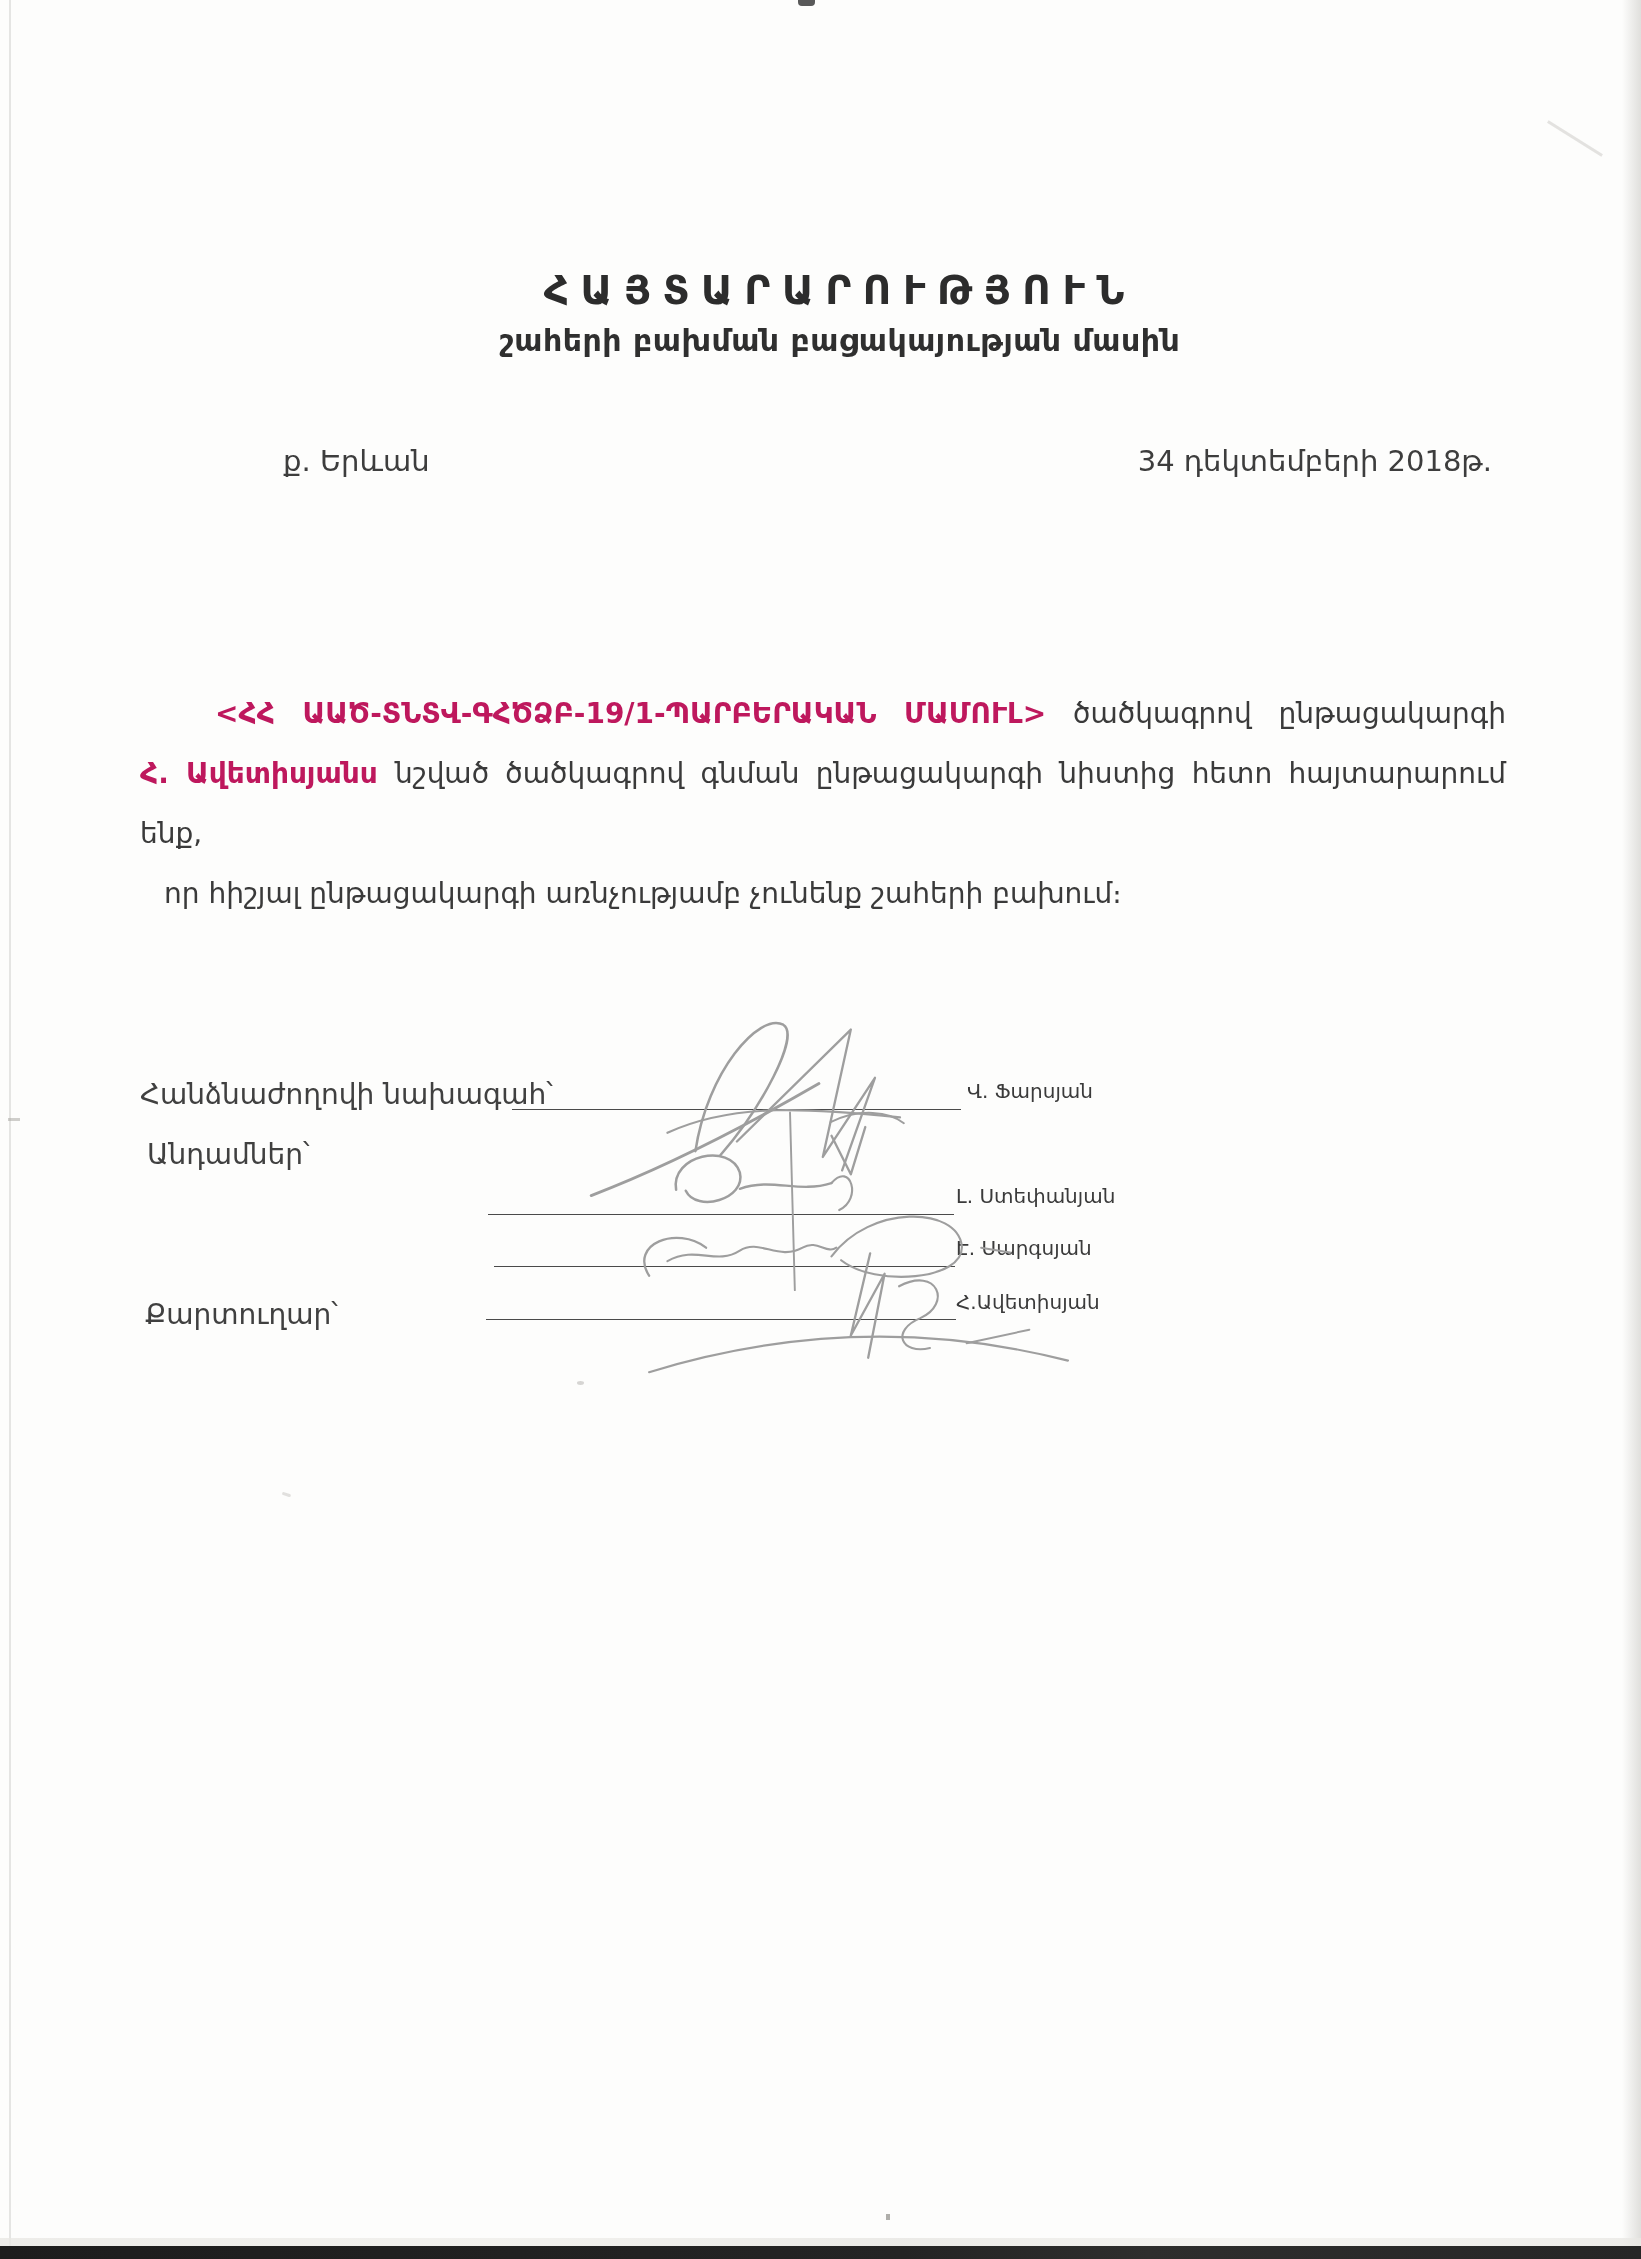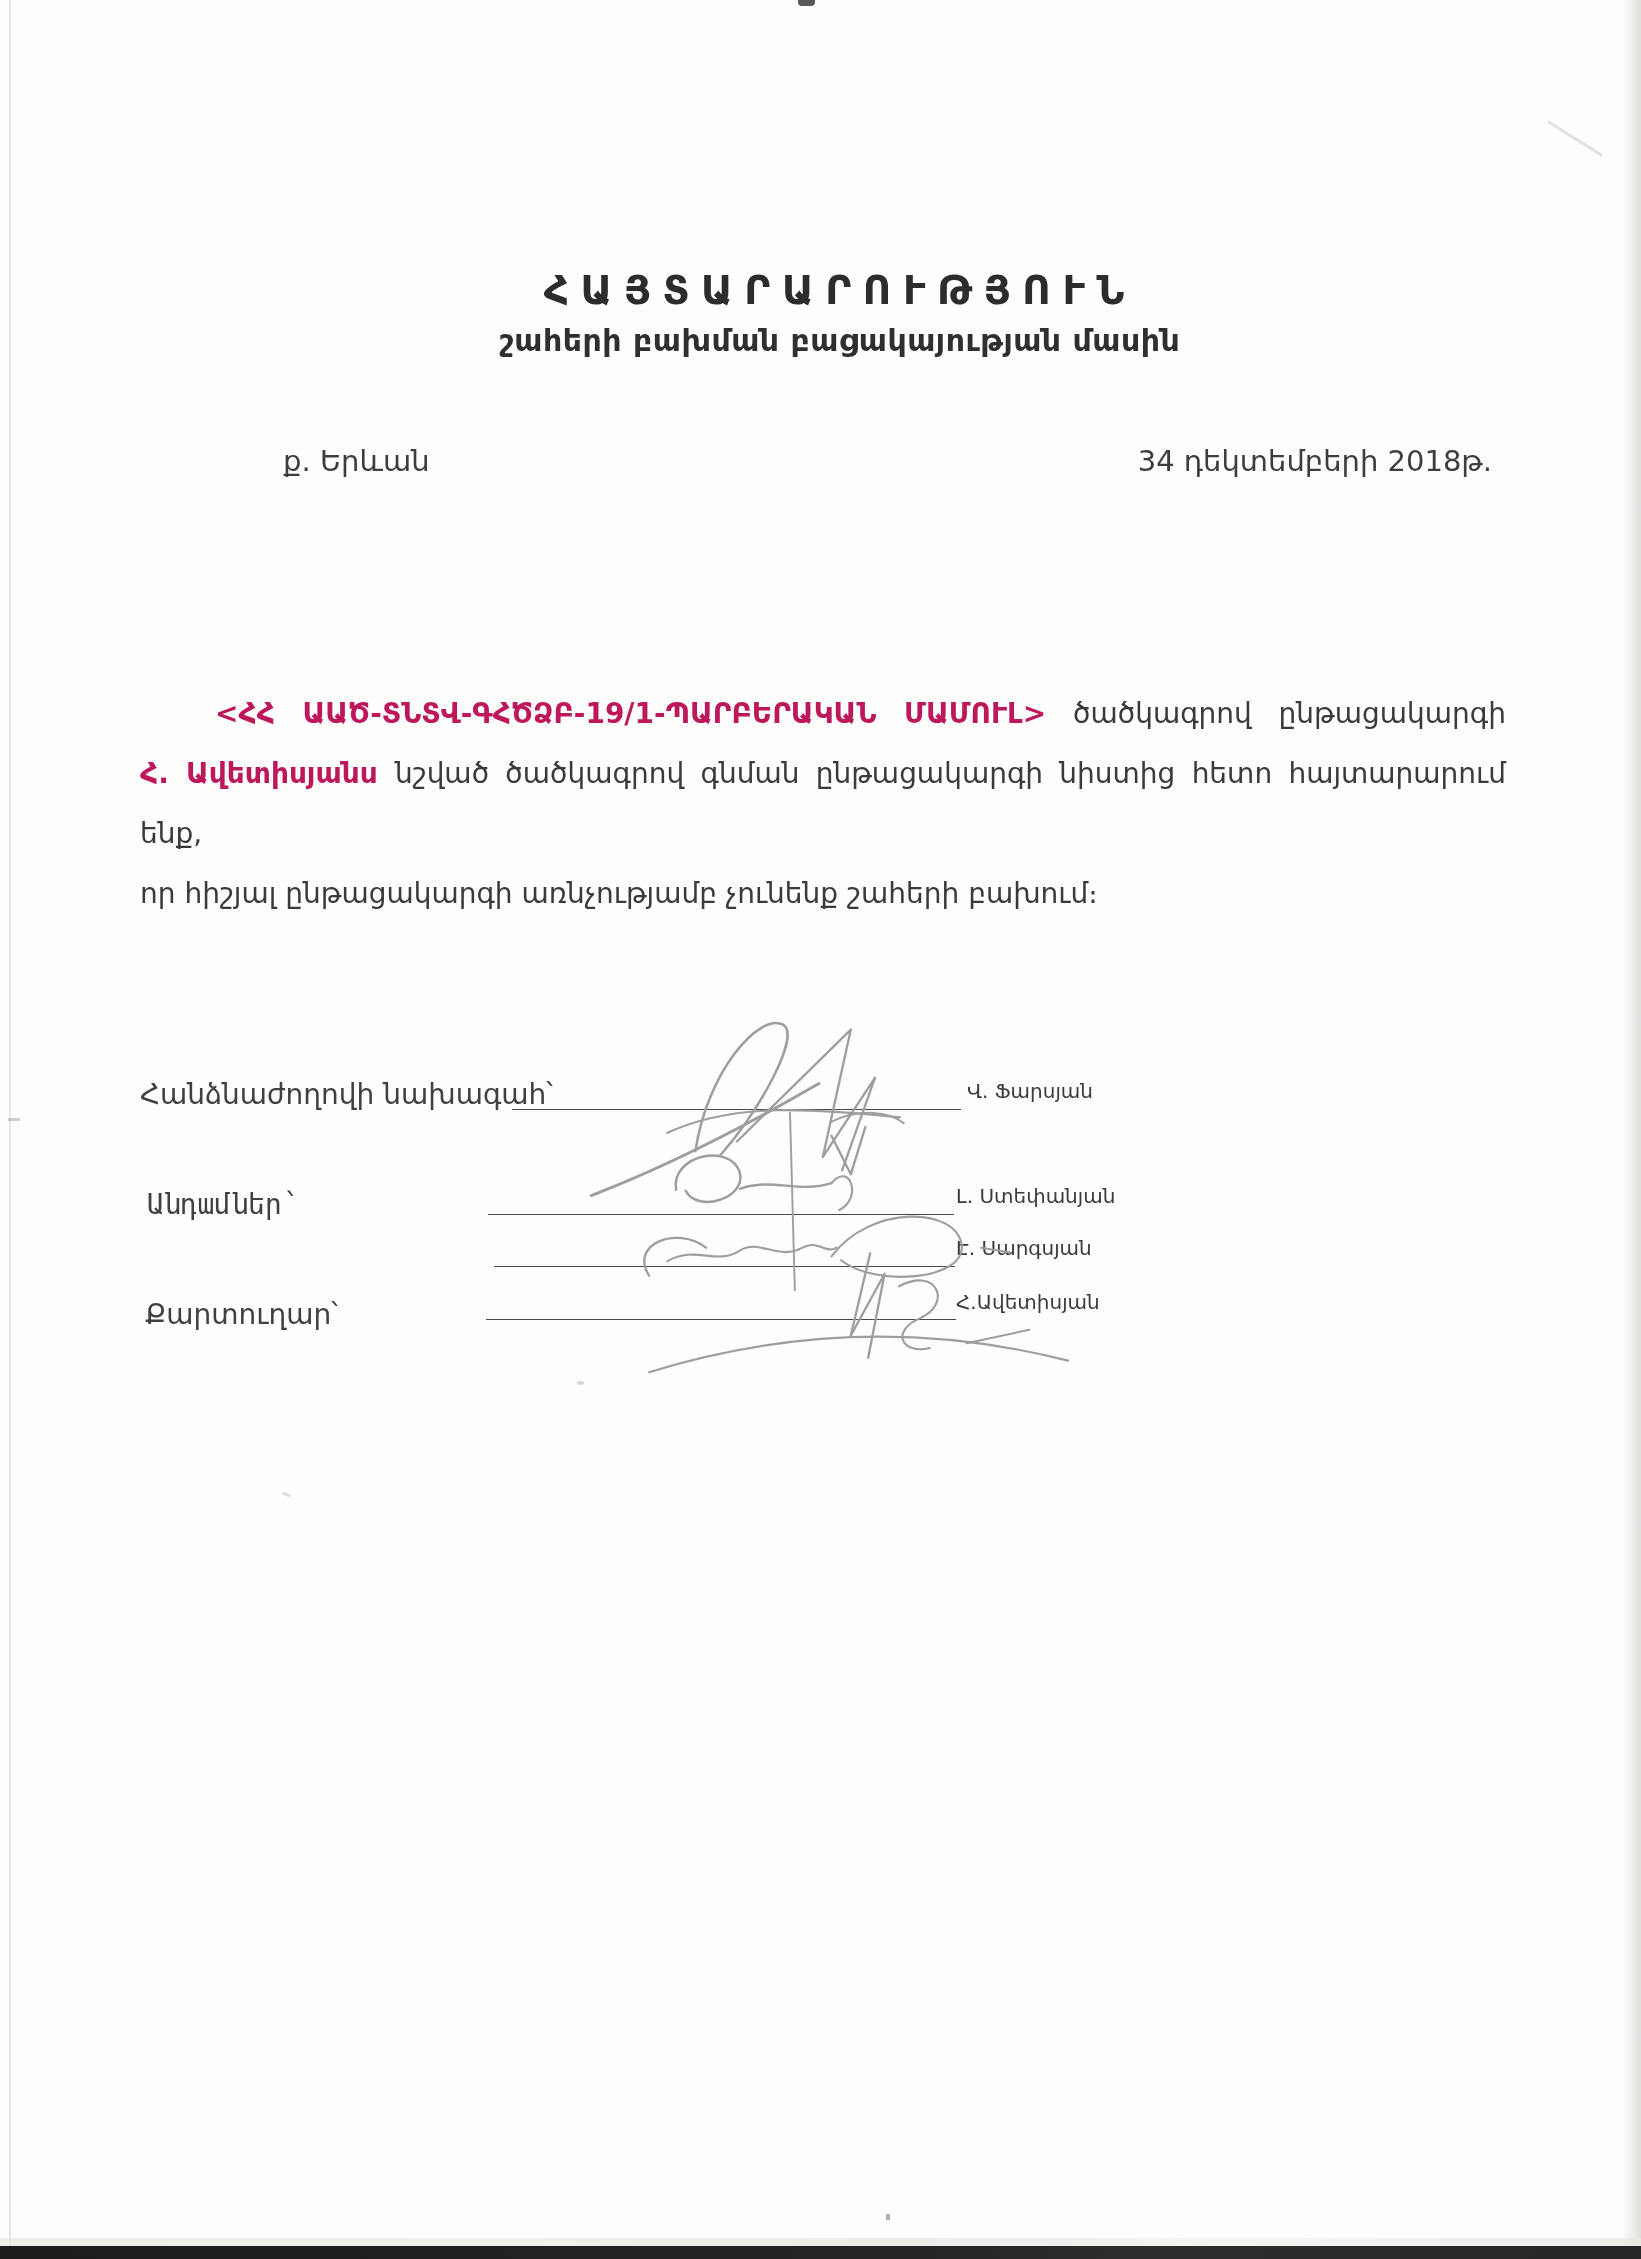--- a/index.html
+++ b/index.html
@@ -26,21 +26,21 @@
   
   .heading{position:absolute;left:19.3px;top:268px;width:1641px;text-align:center;}
   .doc-title{font-size:39px;font-weight:bold;letter-spacing:11.6px;color:#2c2c2c;}
   .doc-subtitle{margin-top:9.7px;font-size:30px;font-weight:bold;letter-spacing:0.5px;color:#2f2f2f;}
   
   .meta-row{position:absolute;left:237px;top:444px;width:1209px;display:flex;justify-content:space-between;font-size:29px;color:#3d3d3d;margin-left:46px;}
   
   .paragraph{position:absolute;left:140px;top:684px;width:1366px;font-size:28px;line-height:60px;color:#3a3a3a;}
   .pline{text-align:justify;text-align-last:justify;white-space:normal;}
   .pline.first{text-indent:75px;}
-  .pline.last{text-align:left;text-align-last:left;}
+  .pline.last{text-align:left;text-align-last:left;margin-left:24px;}
   .b{font-weight:bold;color:#be185d;}
   
   .sig-label{position:absolute;font-size:28px;color:#404040;white-space:nowrap;}
   .sig-name{position:absolute;font-size:20px;color:#3b3b3b;white-space:nowrap;}
   .sig-line{position:absolute;height:0;border-top:1.9px solid #4a4a4a;}
   .sig-svg{position:absolute;left:541px;top:985px;width:637px;height:425px;}
   .sig-svg path{fill:none;stroke:#9e9e9e;stroke-linecap:round;stroke-linejoin:round;}
 </style>
 </head>
 <body>
@@ -69,21 +69,21 @@
 <div class="paragraph">
   <div class="pline first"><span class="b">&lt;ՀՀ ԱԱԾ-ՏՆՏՎ-ԳՀԾՁԲ-19/1-ՊԱՐԲԵՐԱԿԱՆ ՄԱՄՈՒԼ&gt;</span><span> ծածկագրով ընթացակարգի</span></div>
   <div class="pline"><span class="b">Հ. Ավետիսյանս </span><span>նշված ծածկագրով գնման ընթացակարգի նիստից հետո հայտարարում ենք,</span></div>
   <div class="pline last">որ հիշյալ ընթացակարգի  առնչությամբ չունենք շահերի բախում։</div>
 </div>
 
 <span class="sig-label" style="left:140px;top:1078px;">Հանձնաժողովի նախագահ՝</span>
 <span class="sig-line" style="left:512px;top:1109px;width:449px;"></span>
 <span class="sig-name" style="left:967px;top:1079px;">Վ. Ֆարսյան</span>
 
-<span class="sig-label" style="left:147px;top:1188px;font-family:Liberation Mono, monospace;">Անդամներ՝</span>
+<span class="sig-label" style="left:147px;top:1138px;">Անդամներ՝</span>
 <span class="sig-line" style="left:488px;top:1214px;width:466px;"></span>
 <span class="sig-name" style="left:956px;top:1184px;">Լ. Ստեփանյան</span>
 
 <span class="sig-line" style="left:494px;top:1266px;width:461px;"></span>
 <span class="sig-name" style="left:956px;top:1236px;">Է. Սարգսյան</span>
 
 <span class="sig-label" style="left:145px;top:1298px;">Քարտուղար՝</span>
 <span class="sig-line" style="left:486px;top:1319px;width:470px;"></span>
 <span class="sig-name" style="left:956px;top:1290px;">Հ.Ավետիսյան</span>
 

